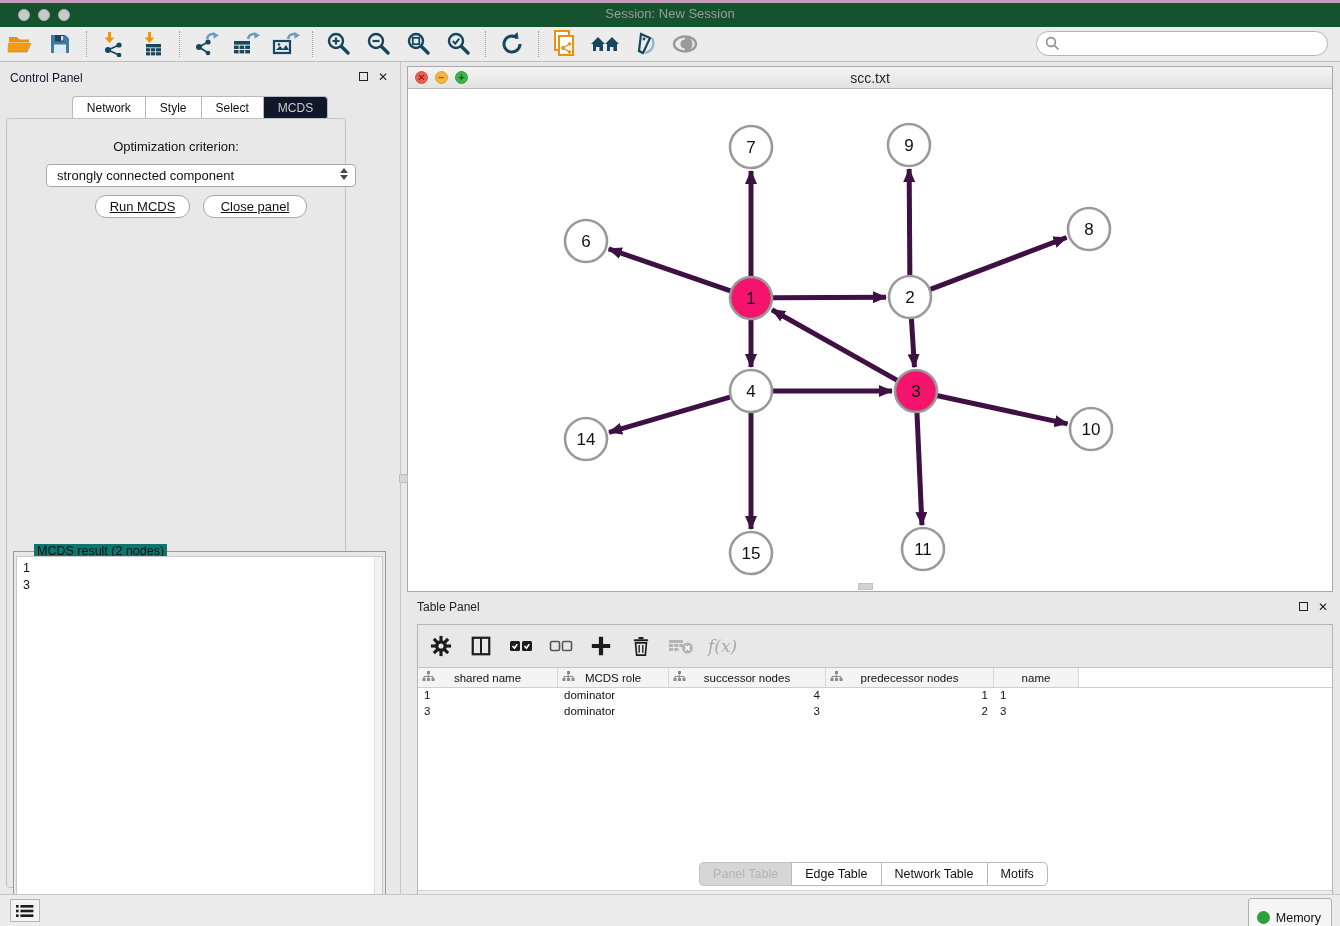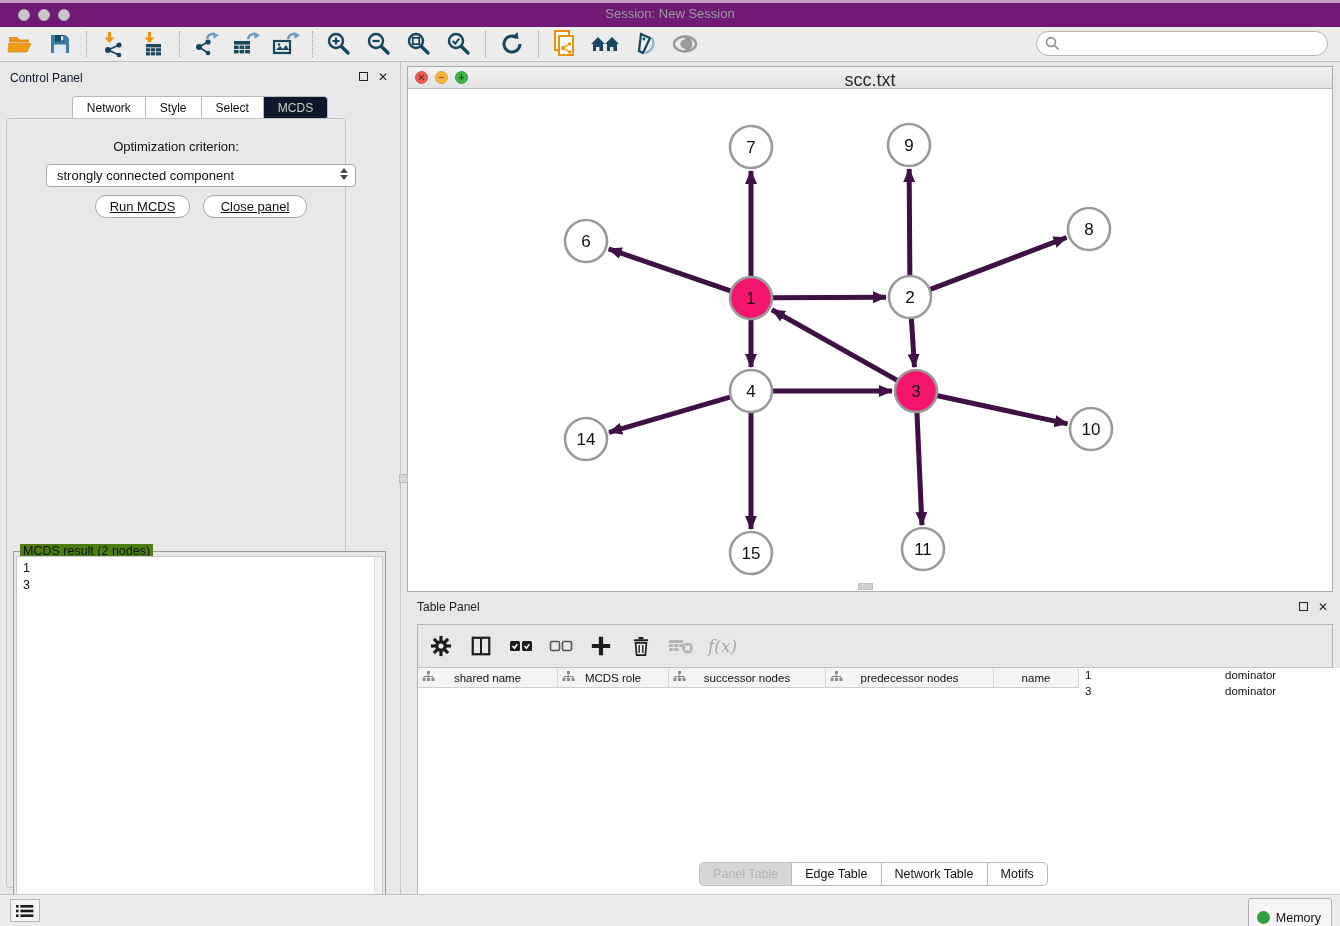--- a/index.html
+++ b/index.html
@@ -1,19 +1,19 @@
 <!DOCTYPE html>
 <html><head>
 <meta charset="utf-8">
 <style>
   * { margin:0; padding:0; box-sizing:border-box; }
   html,body { width:1340px; height:926px; font-family:"Liberation Sans","DejaVu Sans",sans-serif; background:#e8e8e8; overflow:hidden; position:relative; }
 
   
-  .titlebar { position:absolute; left:0; top:0; width:1340px; height:40px; background:#701a75; border-bottom:1px solid #c9c9c9; }
+  .titlebar { position:absolute; left:0; top:0; width:1340px; height:40px; background:#14532d; border-bottom:1px solid #c9c9c9; }
   .titlebar .purple-strip { position:absolute; left:0; top:0; width:100%; height:3px; background:#c29ec2; }
   .traffic { position:absolute; top:9px; width:12px; height:12px; border-radius:50%; }
   .t-gray { background:#c9c9c9; border:1px solid #b2b2b2; }
   .win-title { position:absolute; top:6px; width:100%; text-align:center; font-size:13px; color:#9c9c9c; }
 
   
   .toolbar { position:absolute; left:0; top:27px; width:1340px; height:35px; background:#ececec; border-bottom:1px solid #bdbdbd; display:flex; align-items:center; }
   .tbtn { width:34px; height:30px; display:flex; align-items:center; justify-content:center; margin:0 3px; }
   .tsep { width:1px; height:26px; margin:0 6px; border-left:1px dotted #9f9f9f; }
   .searchbox { position:absolute; right:12px; top:4px; width:292px; height:25px; background:#fff; border:1px solid #b4b4b4; border-radius:13px; display:flex; align-items:center; padding-left:8px; }
@@ -35,48 +35,48 @@
   .opt-label { position:absolute; top:20px; width:100%; text-align:center; font-size:13px; color:#111; }
   .dropdown { position:absolute; left:39px; top:45px; width:310px; height:23px; background:#fff; border:1px solid #a8a8a8; border-radius:4px; font-size:13px; color:#111; display:flex; align-items:center; padding-left:10px; }
   .dd-arrows { position:absolute; right:7px; top:3px; display:flex; flex-direction:column; gap:2px; }
   .dd-arrows i { width:0; height:0; border-left:4px solid transparent; border-right:4px solid transparent; display:block; }
   .dd-up { border-bottom:5px solid #4a4a4a; }
   .dd-down { border-top:5px solid #4a4a4a; }
   .cp-btn { position:absolute; top:76px; height:23px; background:#fff; border:1px solid #a8a8a8; border-radius:11px; font-size:13px; color:#111; display:flex; align-items:center; justify-content:center;text-decoration:underline; }
   .btn-run { left:88px; width:95px; }
   .btn-close { left:196px; width:104px; }
   .result-fieldset { position:absolute; left:6px; top:432px; width:373px; height:375px; border:1px solid #9a9a9a; background:#e8e8e8; }
-  .result-legend { position:absolute; left:6px; top:-8px; background:#4d7c0f; padding:0 3px; font-size:12.5px; color:#111;text-decoration:underline; }
+  .result-legend { position:absolute; left:20px; top:-8px; background:#0f766e; padding:0 3px; font-size:12.5px; color:#111;text-decoration:underline; }
   .result-area { position:absolute; left:2px; top:4px; right:2px; bottom:2px; background:#fff; border:1px solid #c9c9c9; }
   .result-area pre { font-family:"Liberation Sans","DejaVu Sans",sans-serif; font-size:12.5px; color:#111; padding:3px 6px; line-height:17px; }
   .result-scroll { position:absolute; right:0; top:0; width:8px; height:100%; background:#f2f2f2; border-left:1px solid #e0e0e0; }
 
   
   .vsplit-handle { position:absolute; left:399px; top:474px; width:9px; height:9px; background:#d6d6d6; border:1px solid #bdbdbd; z-index:5; }
 
   
   .net-window { position:absolute; left:407px; top:66px; width:926px; height:526px; background:#fff; border:1px solid #a9a9a9; }
   .net-titlebar { position:absolute; left:0; top:0; width:100%; height:22px; background:linear-gradient(#f4f4f4,#e2e2e2); border-bottom:1px solid #b9b9b9; }
-  .net-title { position:absolute; width:100%; text-align:center; top:3px; font-size:18px; color:#2a2a2a; }
+  .net-title { position:absolute; width:100%; text-align:center; top:3px; font-size:14px; color:#2a2a2a; }
   .tl { position:absolute; top:4px; width:13px; height:13px; border-radius:50%; font-size:10px; font-weight:bold; text-align:center; line-height:12px; }
   .tl-red { left:7px; background:#ec5f55; border:1px solid #d94c41; color:#7e150d; }
   .tl-yellow { left:27px; background:#f6b43c; border:1px solid #e0a02c; color:#7c5a07; }
   .tl-green { left:47px; background:#3eb24a; border:1px solid #2f9e3b; color:#0f5c18; }
   .net-canvas { position:absolute; left:0; top:22px; width:924px; height:502px; background:#fff; }
   .hsplit-handle { position:absolute; left:450px; bottom:1px; width:15px; height:7px; background:#d2d2d2; border:1px solid #c2c2c2; }
 
   
   .table-panel { position:absolute; left:407px; top:592px; width:933px; height:302px; background:#e8e8e8; }
   .tp-head { position:absolute; left:0; top:0; width:100%; height:28px; }
   .tp-head .ptitle { position:absolute; left:10px; top:8px; font-size:12px; color:#222; }
   .tp-box { position:absolute; left:10px; top:32px; width:916px; height:280px; border:1px solid #b5b5b5; background:#e8e8e8; display:flex; flex-direction:column; }
   .tp-toolbar { height:42px; display:flex; align-items:center; padding-left:10px; gap:14px; }
   .tp-toolbar .ticon { width:26px; height:26px; display:flex; align-items:center; justify-content:center; }
   .fx { font-family:"DejaVu Serif","Liberation Serif",serif; font-style:italic; font-size:17px; color:#a8a8a8; }
-  .grid-table { flex:1; display:flex; flex-direction:row; background:#fff; border-top:1px solid #c2c2c2; }
+  .grid-table { flex:1; display:flex; flex-direction:column; background:#fff; border-top:1px solid #c2c2c2; }
   .gt-header { display:flex; height:20px; background:#f4f4f4; border-bottom:1px solid #cfcfcf; }
   .gt-hcell { display:flex; align-items:center; justify-content:center; gap:5px; font-size:11.5px; color:#111; border-right:1px solid #d8d8d8; position:relative; }
   .gt-hcell .hicon { position:absolute; left:4px; top:3px; }
   .gt-row { display:flex; height:16px; }
   .gt-cell { font-size:11.5px; color:#111; padding:1px 6px; overflow:hidden; white-space:nowrap; }
   .gt-body { flex:1; background:#fff; }
   .tp-bottomstrip { height:13px; background:#ececec; border-top:1px solid #d2d2d2; }
   .tp-tabs { position:absolute; left:0; bottom:8px; width:100%; display:flex; justify-content:center; }
   .tp-tab { font-size:12.5px; padding:4px 13px; background:#fff; border:1px solid #b9b9b9; border-right:none; color:#111; }
   .tp-tab:first-child { border-radius:5px 0 0 5px; }

